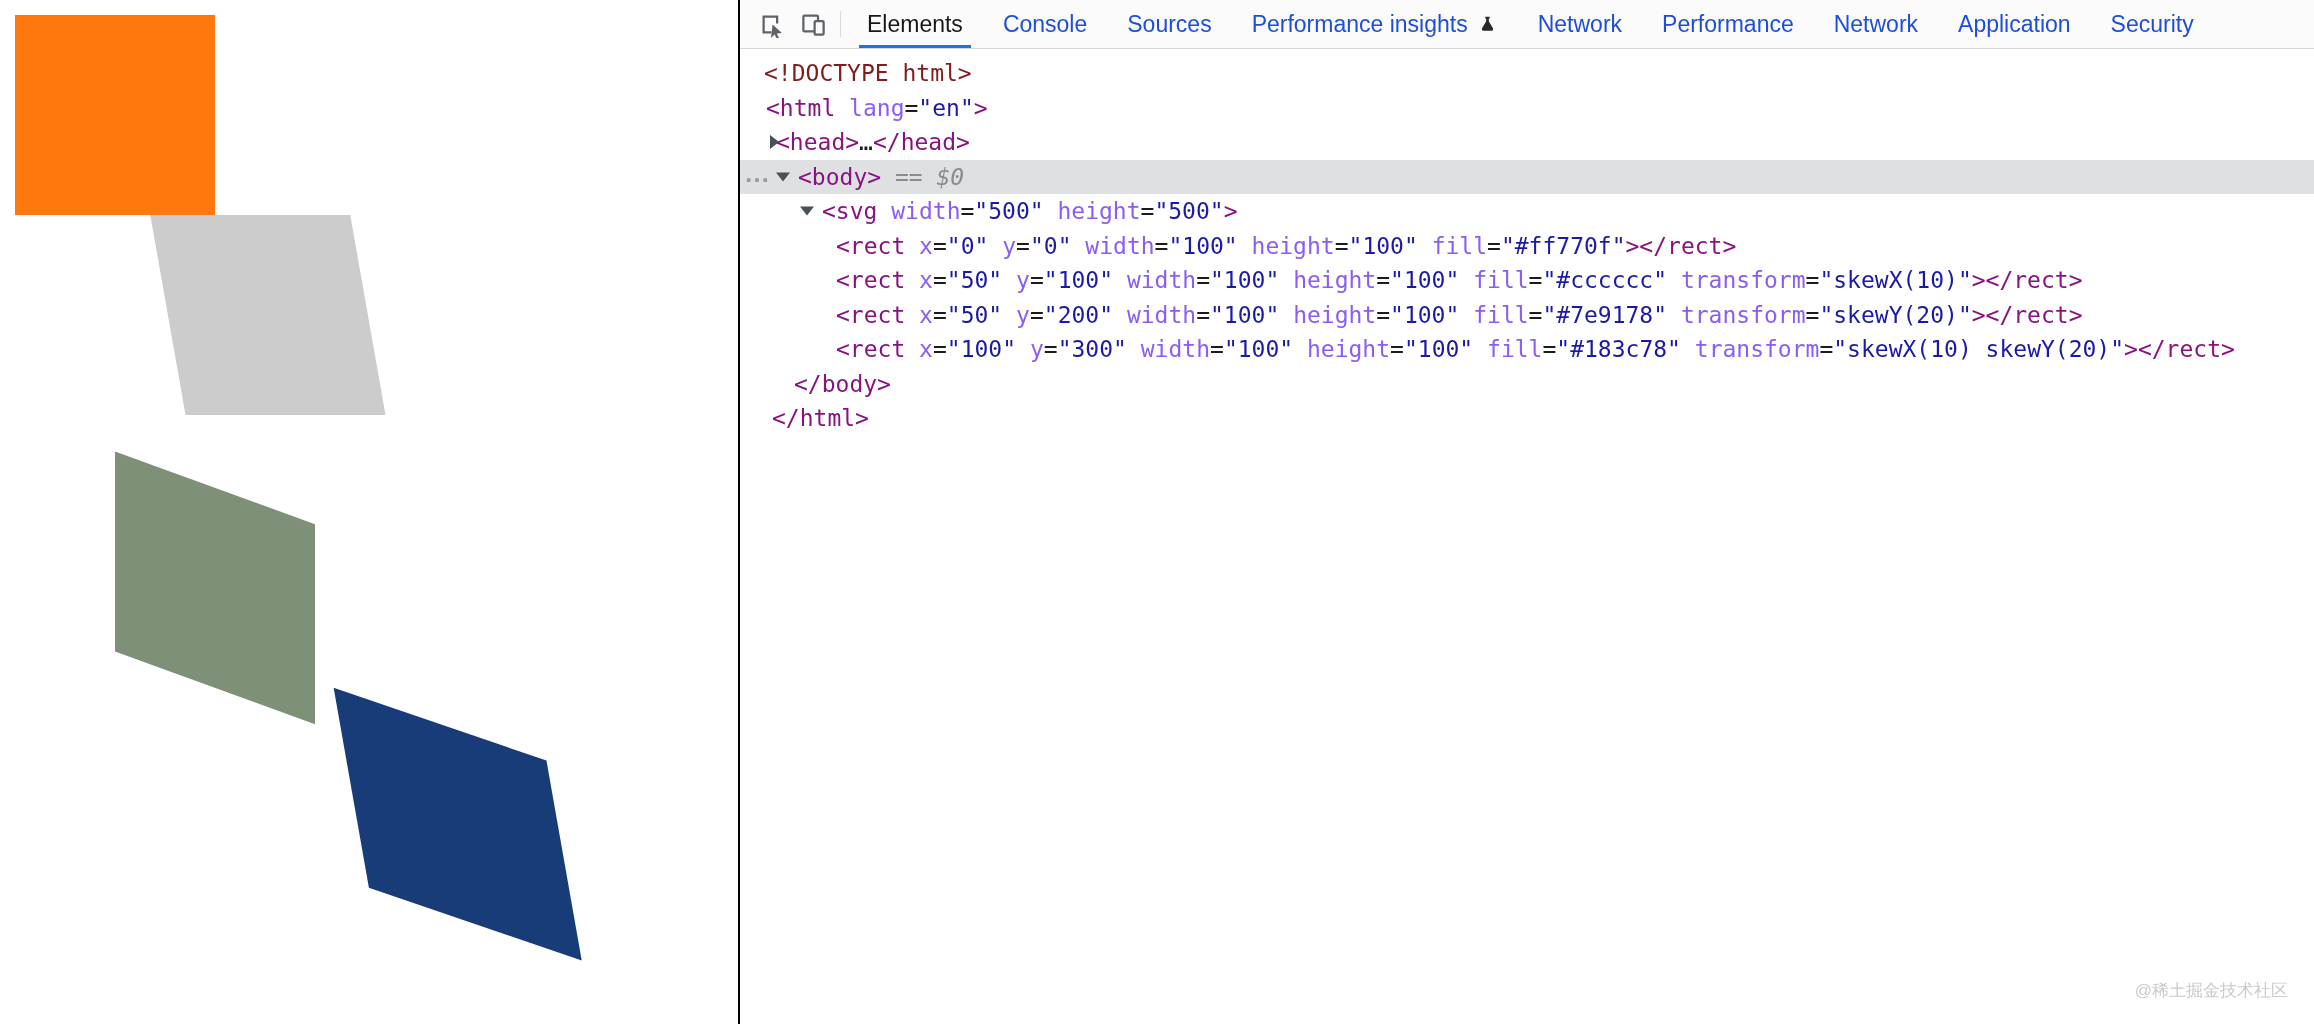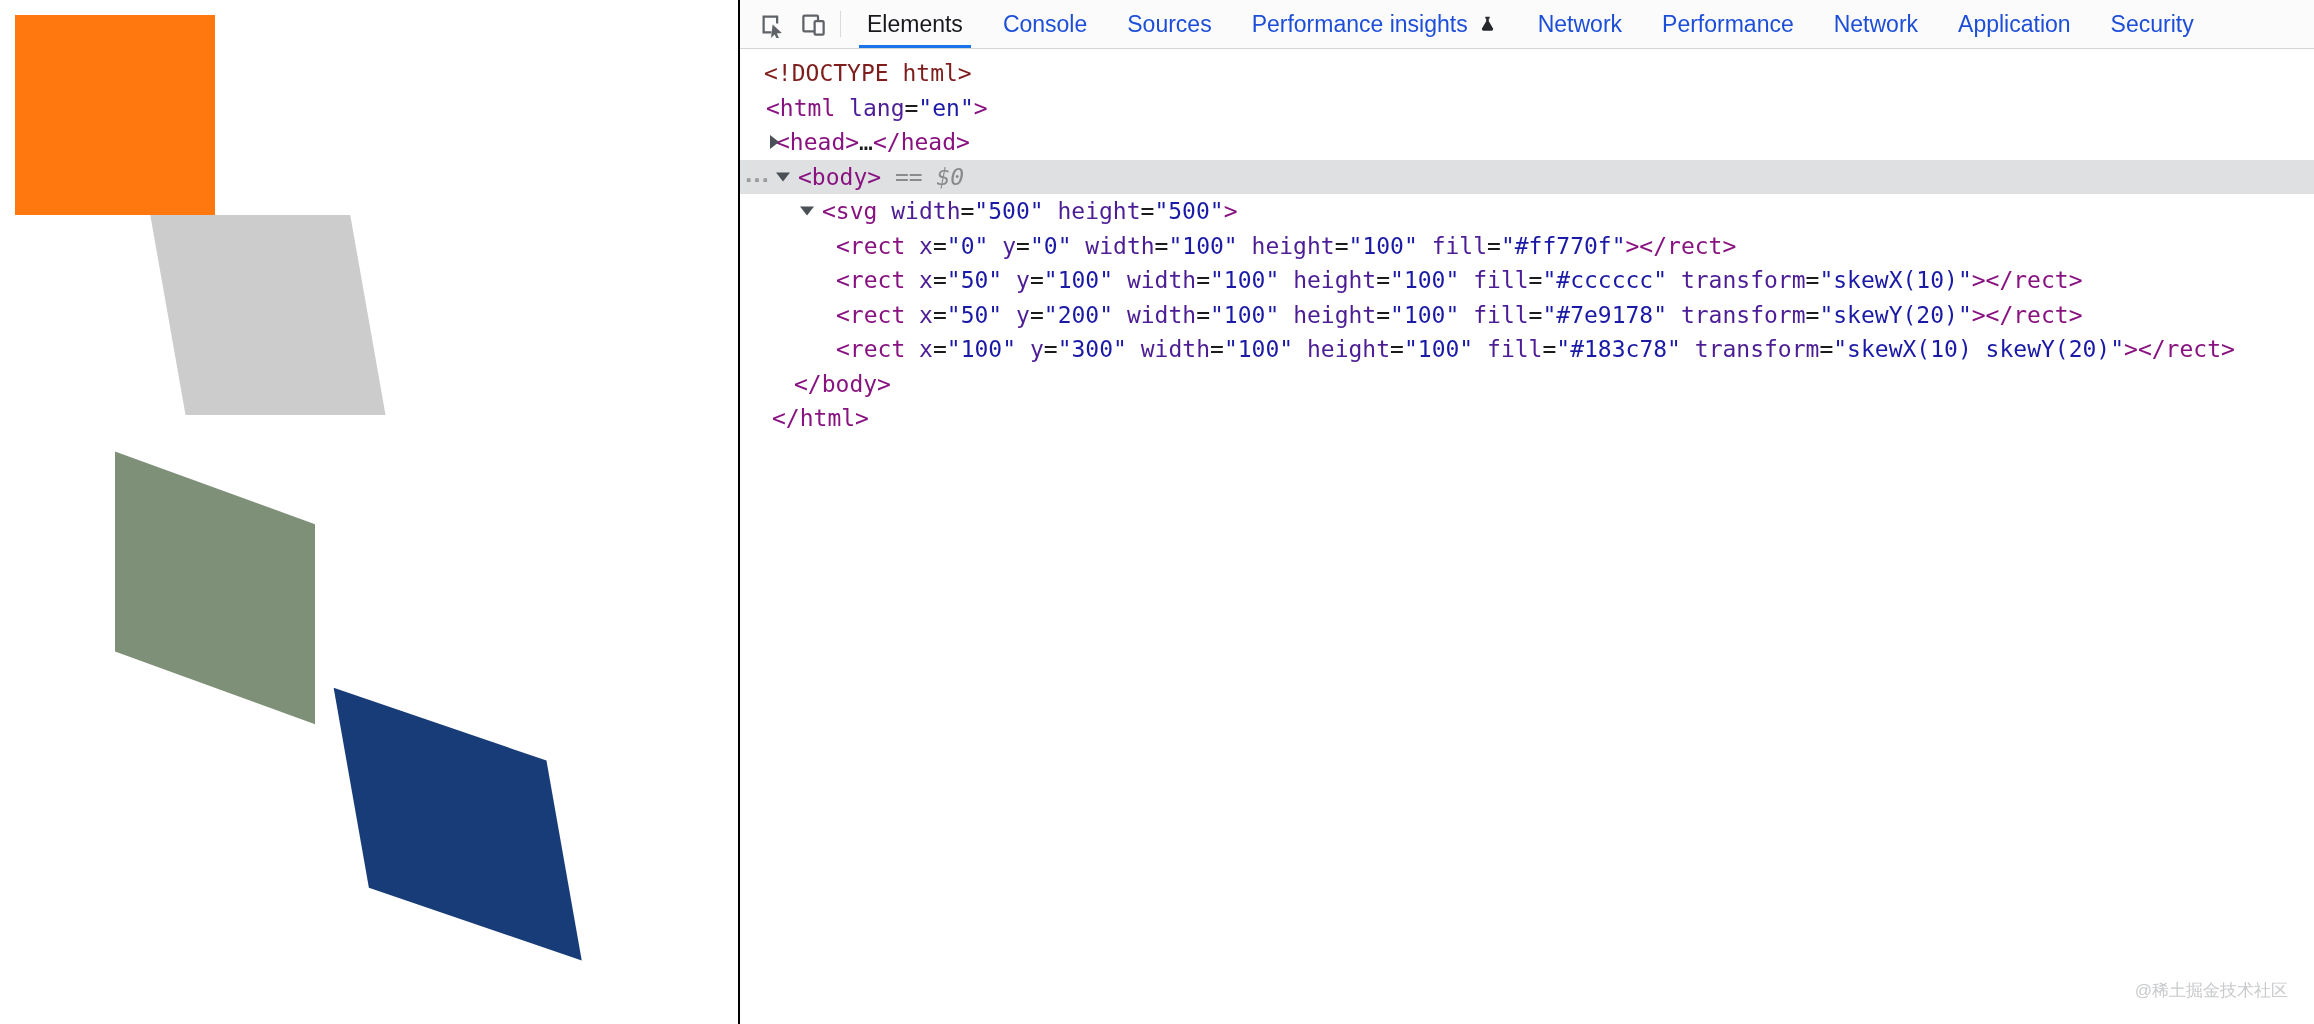--- a/index.html
+++ b/index.html
@@ -22,21 +22,21 @@
        color:#1d4ed8;white-space:nowrap;cursor:pointer;}
   .tab.active{color:#16181b;}
   .tab.active::after{content:"";position:absolute;left:12px;right:12px;bottom:0;height:3px;background:#1a73e8;}
   .tab .tab-icon{display:flex;align-items:center;}
 
   
   .code{position:relative;padding-top:7px;font-family:"DejaVu Sans Mono",monospace;font-size:23px;}
   .code-line{position:relative;height:34.5px;line-height:34.5px;white-space:pre;box-sizing:border-box;}
   .code-line.selected{background:#dfe0e2;}
   .tok-tag{color:#881280}
-  .tok-attr{color:#4c1d95}
+  .tok-attr{color:#8b5cf6}
   .tok-val{color:#1a1aa6}
   .tok-doctype{color:#7f1d1d}
   .tok-plain{color:#1b1b1b}
   .tok-eq{color:#8b8b8e}
   .tok-dollar{color:#8b8b8e;font-style:italic}
   .arrow{position:absolute;top:50%;width:0;height:0;transform:translateY(-50%);}
   .arrow-down{border-left:7px solid transparent;border-right:7px solid transparent;border-top:9px solid #4a5056;}
   .arrow-right{border-top:7px solid transparent;border-bottom:7px solid transparent;border-left:9px solid #4a5056;}
   .dots{position:absolute;left:4px;top:-4px;color:#9b9b9b;font-family:"Liberation Sans",sans-serif;
         font-weight:bold;font-size:26px;letter-spacing:1px;}

